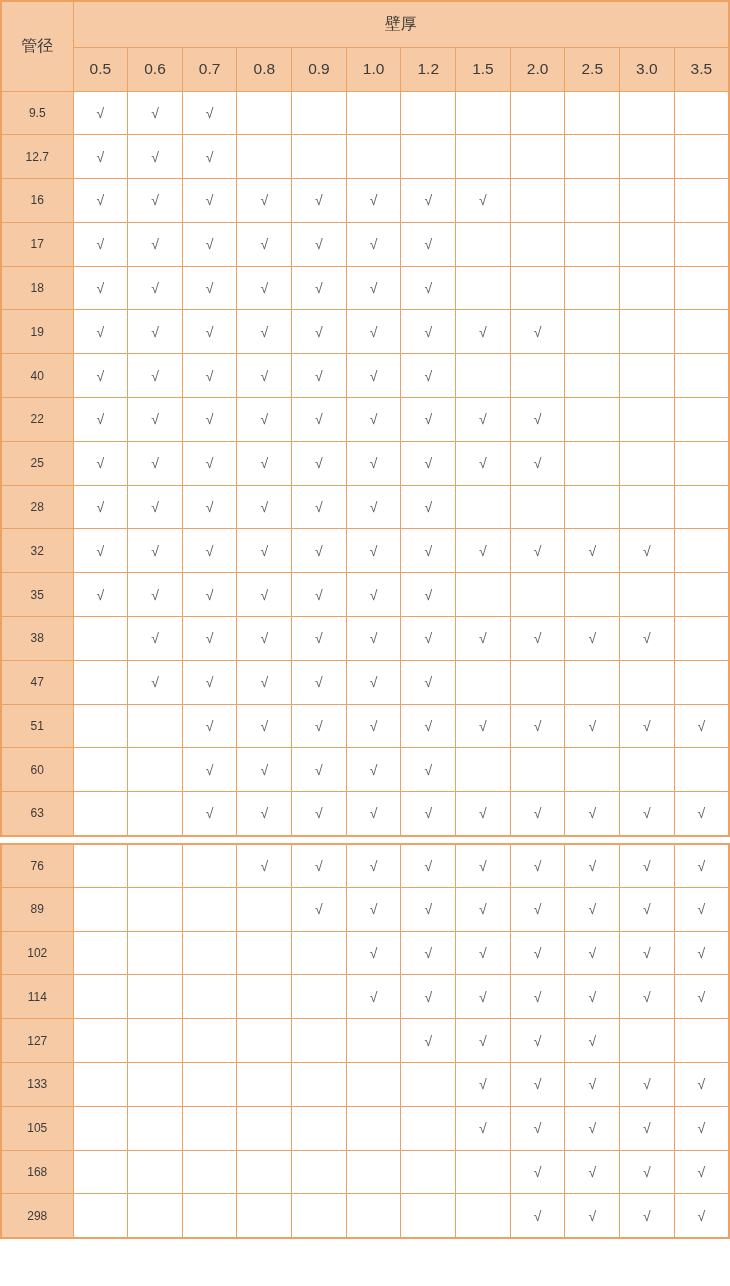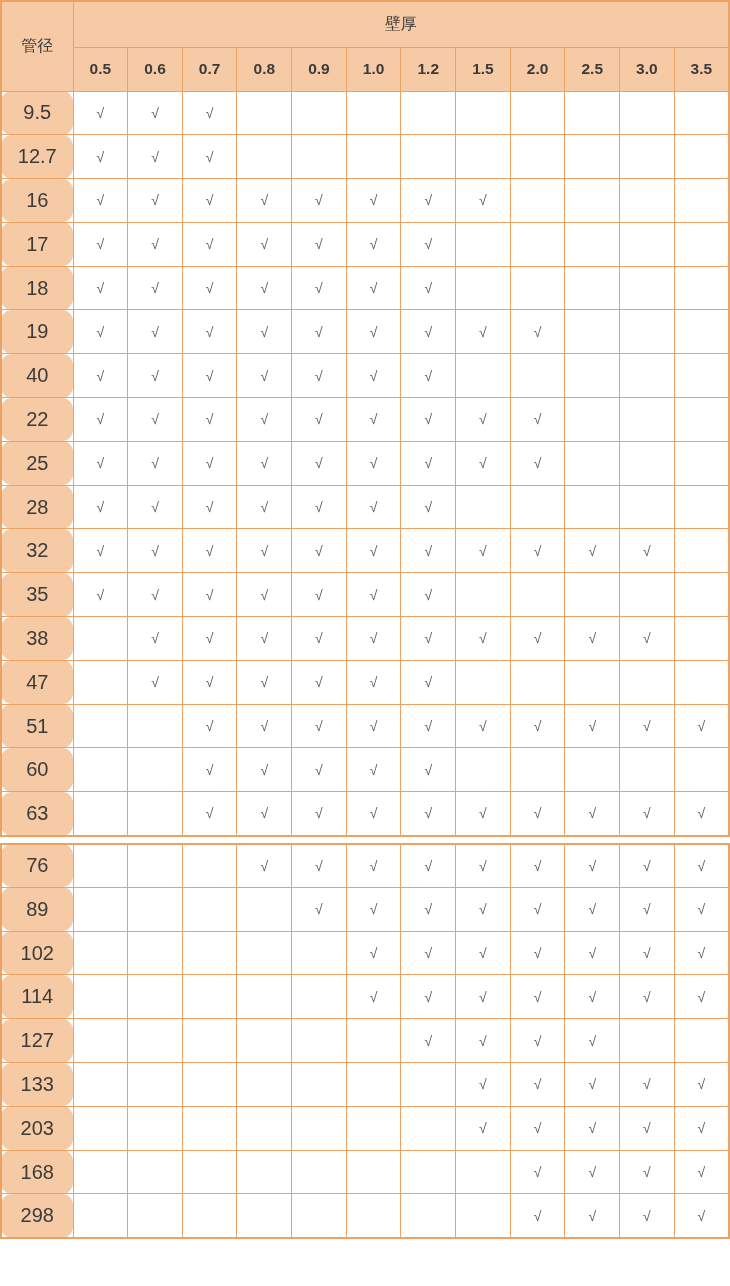--- a/index.html
+++ b/index.html
@@ -31,28 +31,27 @@
     overflow:hidden;
   }
   thead th{
     background:var(--peach);
     font-size:16px;
     font-weight:400;
     color:#3b3b3b;
   }
   thead tr.group-row{height:46px;}
   thead tr.cols-row{height:44px;}
-  thead tr.cols-row th{font-weight:700;font-size:15.5px;}
+  thead tr.cols-row th{font-weight:400;font-size:15.5px;}
   tbody tr{height:43.8px;background:#ffffff;}
   tbody th{
     background:var(--peach);
     font-weight:400;
-    font-size:20px;
+    font-size:12px;
     color:#3b3b3b;
-    border-radius:11px;
   }
   tbody td{font-size:14px;color:var(--chk);}
   tbody td.chk{font-style:normal;}
   .gap{height:6px;background:#ffffff;}
 </style>
 </head>
 <body>
 
 <div class="page">
 
@@ -454,21 +453,21 @@
           <td></td>
           <td></td>
           <td></td>
           <td class="chk">√</td>
           <td class="chk">√</td>
           <td class="chk">√</td>
           <td class="chk">√</td>
           <td class="chk">√</td>
         </tr>
         <tr>
-          <th>203</th>
+          <th>105</th>
           <td></td>
           <td></td>
           <td></td>
           <td></td>
           <td></td>
           <td></td>
           <td></td>
           <td class="chk">√</td>
           <td class="chk">√</td>
           <td class="chk">√</td>

